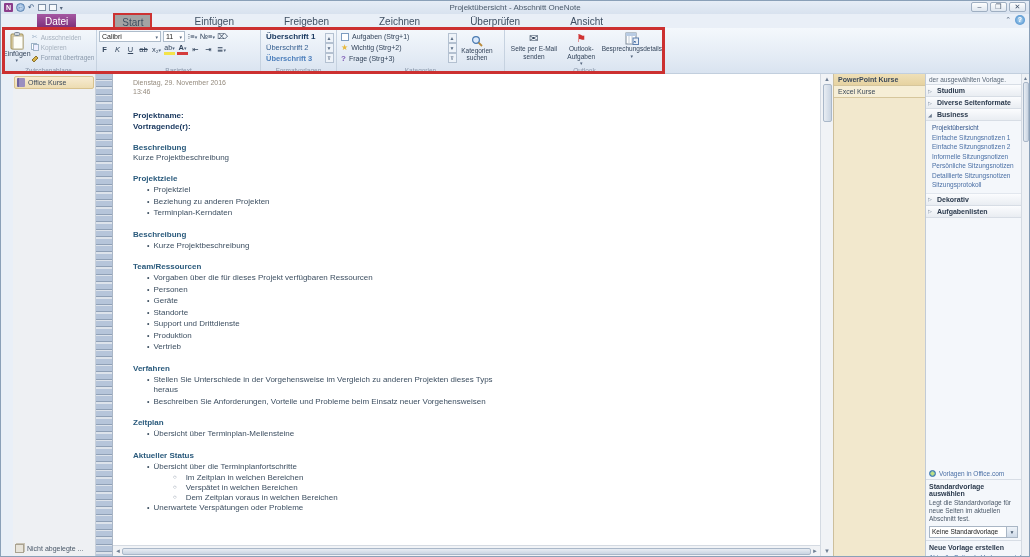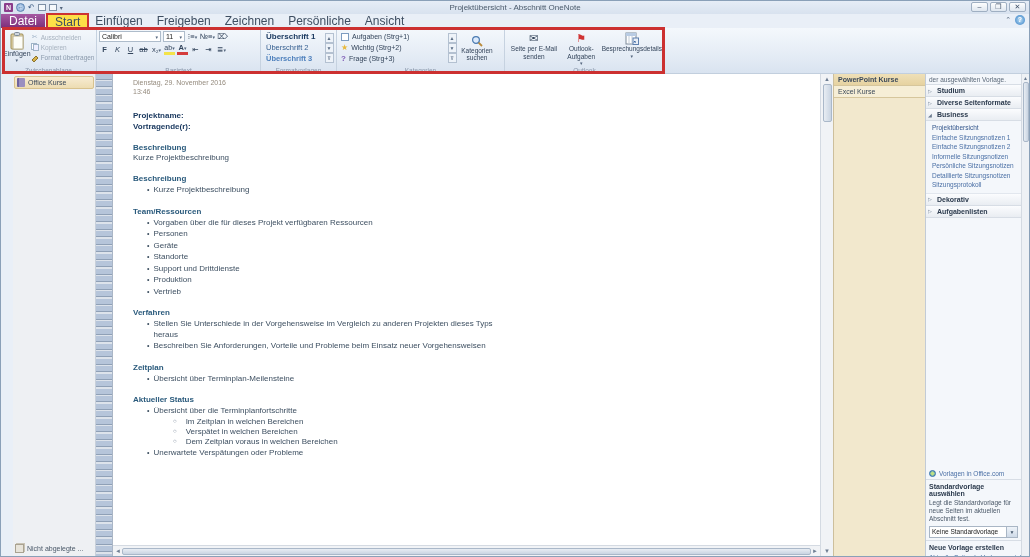--- a/index.html
+++ b/index.html
@@ -14,23 +14,23 @@
   .qat-back { width:9px; height:9px; border-radius:50%; background:radial-gradient(#cfe0f2,#7fa7d6); border:1px solid #5c83b0; color:#1d4e89; font-size:6px; line-height:7px; text-align:center; }
   .qat-ico { font-size:8px; color:#3a5a82; line-height:9px; }
   .qat-win { width:8px; height:7px; border:1px solid #7d8fa5; background:#f5f8fb; }
   .qat-caret { font-size:6px; color:#55677e; }
   .title-text { position:absolute; left:0; right:0; text-align:center; font-size:8px; color:#4a5a6b; }
   .win-controls { position:absolute; right:3px; top:1px; display:flex; gap:2px; }
   .win-btn { width:17px; height:10px; border:1px solid #9fafc2; border-radius:2px; background:linear-gradient(#fdfefe,#dfe7f0); font-size:7px; line-height:8px; text-align:center; color:#42536b; }
 
   
   .tabrow { position:absolute; top:13px; left:0; right:0; height:14px; background:#e9eff7; display:flex; align-items:flex-end; }
-  .tab { padding:2px 7px 2px 7px; font-size:12px; color:#3e4e61; height:14px; line-height:11px; }
+  .tab { padding:2px 7px 2px 7px; font-size:10px; color:#3e4e61; height:14px; line-height:11px;margin-left:36px; }
   .tab-datei { background:linear-gradient(#a558a2,#7c2e79); color:#fff; margin-right:2px; padding:2px 8px; }
-  .tab-start { position:relative; background:#fde047; border:1px solid #c3cfdd; border-bottom:none; outline:2px solid #cd3232; outline-offset:-1px; }
+  .tab-start { position:relative; background:#a3a3a3; border:1px solid #c3cfdd; border-bottom:none; outline:2px solid #cd3232; outline-offset:-1px; }
   .tab-extra { position:absolute; right:4px; top:1px; display:flex; gap:4px; align-items:center; }
   .rib-min { font-size:7px; color:#57697f; }
   .help-btn { width:10px; height:10px; border-radius:50%; background:radial-gradient(#bfe0f7,#2e7ac2); color:#fff; font-size:7px; font-weight:bold; text-align:center; line-height:10px; }
 
   
   .ribbon { position:absolute; top:27px; left:0; right:0; height:46px; background:linear-gradient(#f4f8fc,#e2eaf4 70%,#d9e3f0); border-bottom:1px solid #c2cfde; display:flex; }
   .red-box { position:absolute; left:1px; top:26px; width:663px; height:47px; border:3px solid #cc3030; pointer-events:none; z-index:50; }
   .grp { position:relative; height:46px; border-right:1px solid #c6d2e0; padding:2px 2px 9px 2px; }
   .grp-label { position:absolute; bottom:0; left:0; right:0; text-align:center; font-size:6.5px; color:#8795a8; }
   .g-clip { width:96px; display:flex; }
@@ -150,21 +150,21 @@
       <span class="win-btn">✕</span>
     </div>
   </div>
 
   <div class="tabrow">
     <span class="tab tab-datei">Datei</span>
     <span class="tab tab-start">Start</span>
     <span class="tab">Einfügen</span>
     <span class="tab">Freigeben</span>
     <span class="tab">Zeichnen</span>
-    <span class="tab">Persönliche</span>
+    <span class="tab">Überprüfen</span>
     <span class="tab">Ansicht</span>
     <span class="tab-extra">
       <span class="rib-min">⌃</span>
       <span class="help-btn">?</span>
     </span>
   </div>
 
   <div class="ribbon">
     <div class="grp g-clip">
       <div class="paste-btn">
@@ -327,20 +327,35 @@
         <div class="p-fields" id="page-fields">
             <div class="p-field">Projektname:</div>
             <div class="p-field">Vortragende(r):</div>
           </div>
         <div id="page-sections">
             <div class="sec">
               <div class="sec-h">Beschreibung</div>
               <div class="sec-plain">Kurze Projektbeschreibung</div>
             </div>
             <div class="sec">
+              <div class="sec-h">Projektziele</div>
+              <div class="li">
+                <span class="blt">•</span>
+                <span>Projektziel</span>
+              </div>
+              <div class="li">
+                <span class="blt">•</span>
+                <span>Beziehung zu anderen Projekten</span>
+              </div>
+              <div class="li">
+                <span class="blt">•</span>
+                <span>Terminplan-Kerndaten</span>
+              </div>
+            </div>
+            <div class="sec">
               <div class="sec-h">Beschreibung</div>
               <div class="li">
                 <span class="blt">•</span>
                 <span>Kurze Projektbeschreibung</span>
               </div>
             </div>
             <div class="sec">
               <div class="sec-h">Team/Ressourcen</div>
               <div class="li">
                 <span class="blt">•</span>

